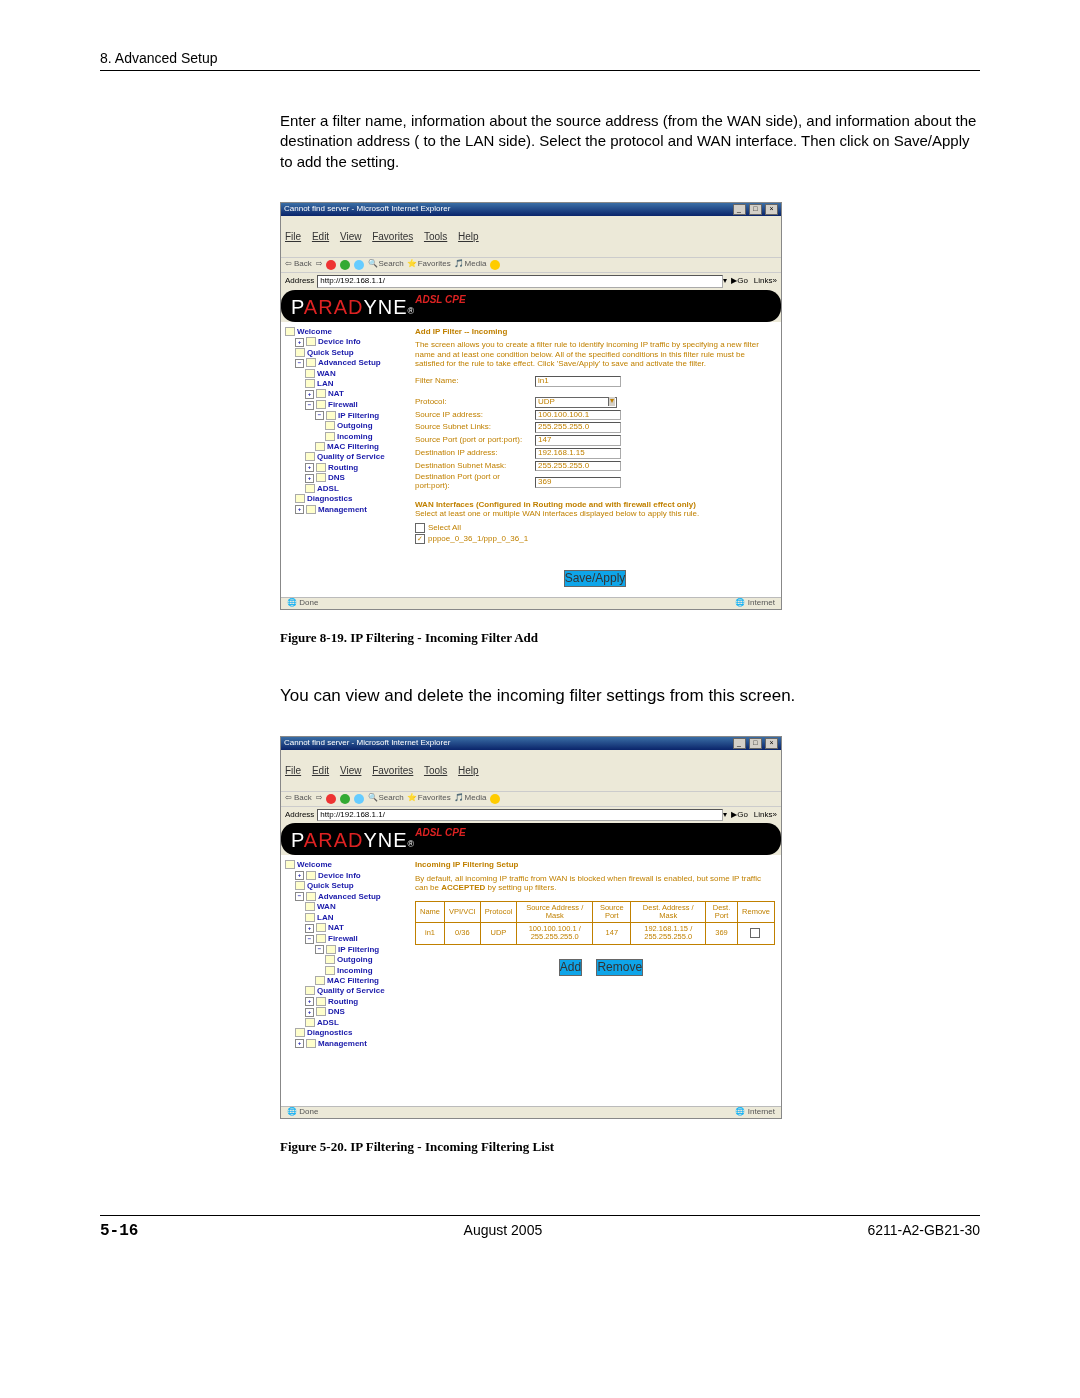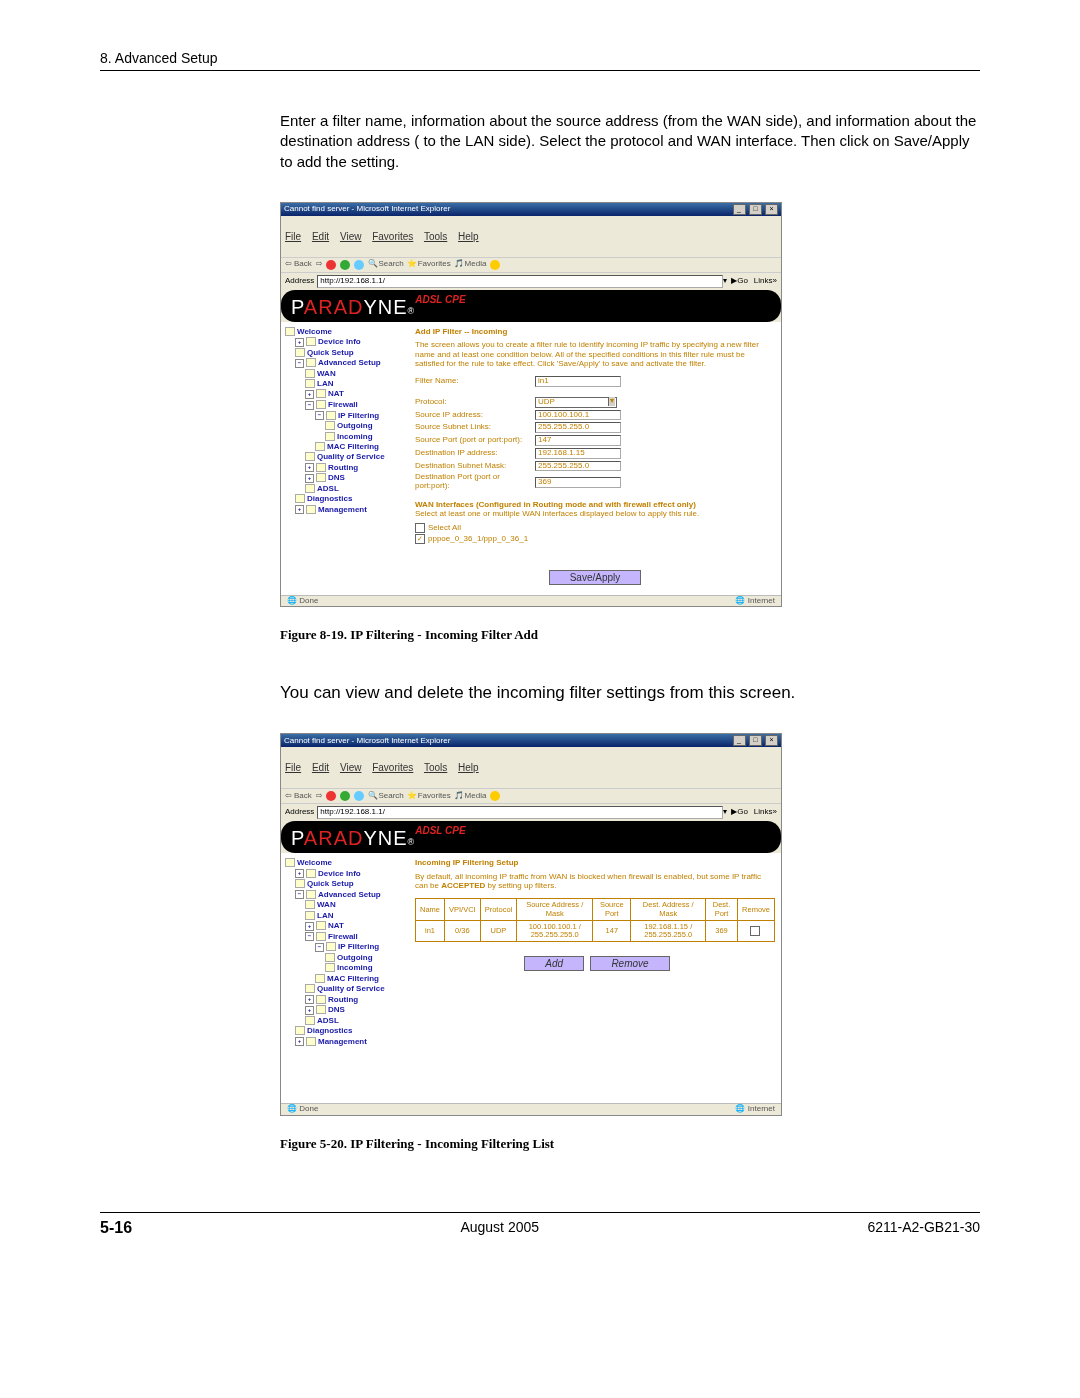--- a/index.html
+++ b/index.html
@@ -39,21 +39,21 @@
     font-size: 17px;
   }
   .footer {
     display: flex;
     justify-content: space-between;
     font-size: 14px;
     margin-top: 60px;
     border-top: 1px solid #000;
     padding-top: 6px;
   }
-  .footer .left { font-weight: bold; font-size: 16px; }
+  .footer .left { font-weight: bold; font-size: 16px; font-family: Liberation Mono, monospace; }
   .footer .center { }
   .footer .right { }
 
   
   .ie-window {
     width: 500px;
     margin-left: 180px;
     border: 1px solid #888;
     font-size: 8px;
     line-height: 1.1;
@@ -240,23 +240,23 @@
     background:#fff;
     vertical-align:middle;
     margin-right:3px;
     text-align:center;
     font-size:7px;
     line-height:7px;
   }
   .save-btn {
     display:inline-block;
     border:1px solid #666;
-    background:#c4b5fd;
-    padding:1px 20px;
-    font-size:10px;
+    background:#0ea5e9;
+    padding:1px 0;
+    font-size:12px;
     color:#333;
     margin-top:6px;
   }
   .right-align { text-align:center; margin-top:20px; }
 
   .statusbar {
     background:#ece9d8;
     border-top:1px solid #bbb;
     padding:1px 6px;
     display:flex;
@@ -272,21 +272,21 @@
   }
   .tbl th, .tbl td {
     border:1px solid #c08000;
     padding:2px 4px;
     font-size:7.5px;
     color:#c08000;
     text-align:center;
   }
   .tbl th { font-weight:normal; }
   .btn-row { margin-top:8px; }
-  .btn-row .save-btn { margin-left:4px;font-style:italic; }
+  .btn-row .save-btn { margin-left:12px; }
 </style>
 </head>
 <body>
 
 <div class="page">
 
   <div class="section-header">8. Advanced Setup</div>
   <hr class="rule">
 
   <p class="intro-para">Enter a filter name, information about the source address (from the WAN side), and information about the destination address ( to the LAN side). Select the protocol and WAN interface. Then click on Save/Apply to add the setting.</p>

